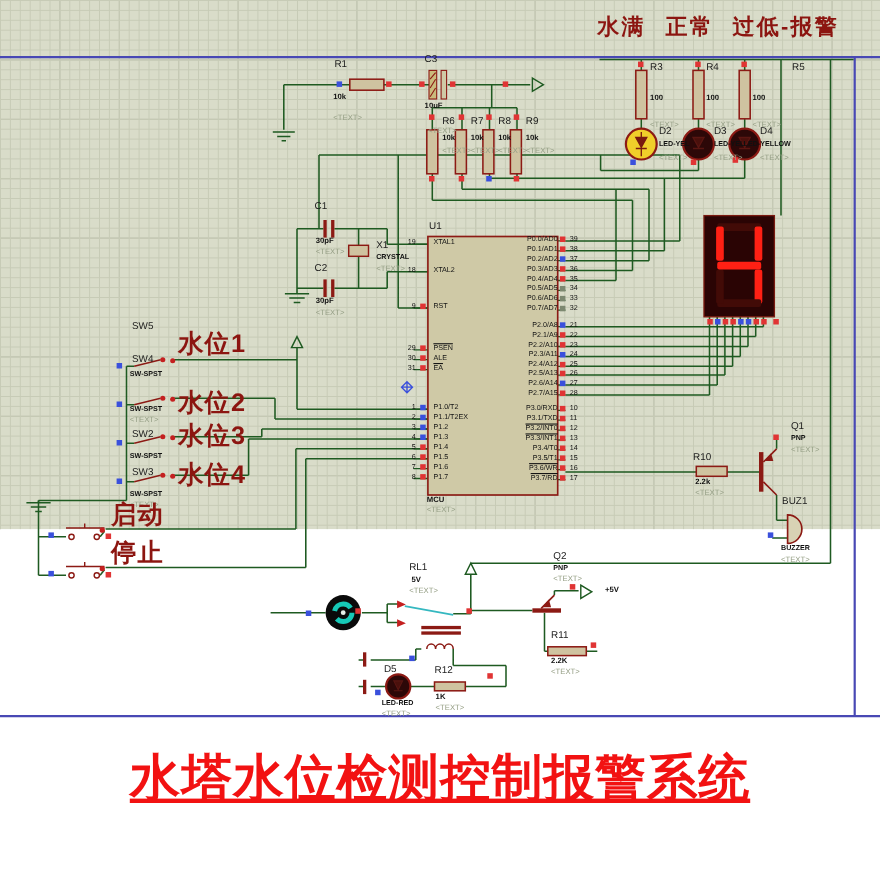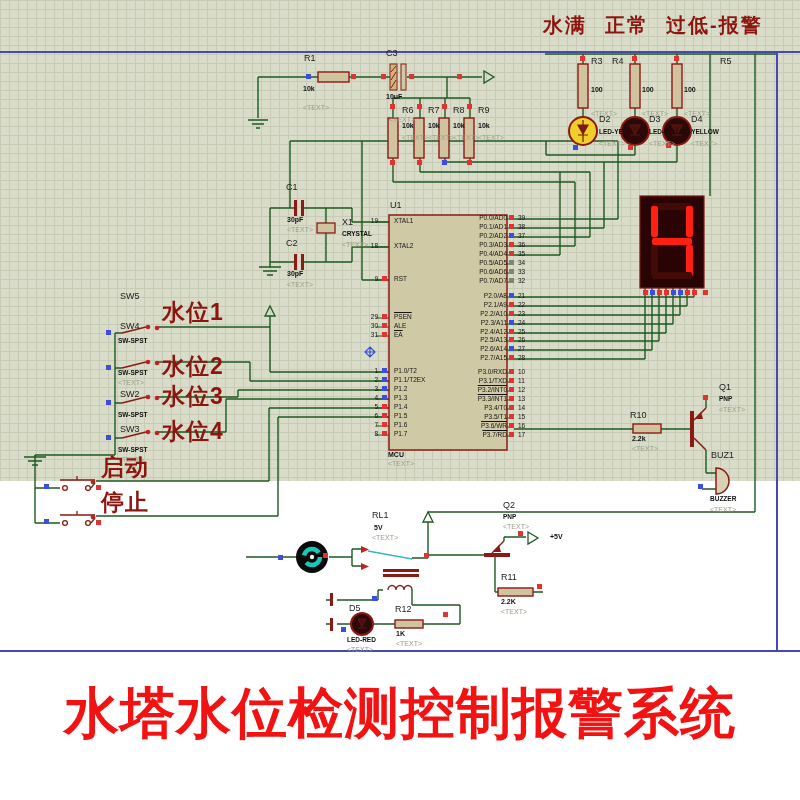--- a/index.html
+++ b/index.html
@@ -31,21 +31,21 @@
   .rp .nm{position:absolute;right:89px;}
   .rp .sq{position:absolute;left:99px;top:1px;}
   .rp .n{position:absolute;left:108px;}
   .sq{width:5px;height:5px;}
   .sq-r{background:#e03434;}
   .sq-b{background:#3a50dc;}
   .sq-g{background:#7c8870;}
   .ol .nm{text-decoration:overline;}
   .banner{position:absolute;left:0;top:663px;width:800px;height:137px;background:#ffffff;}
   .bline{position:absolute;width:100%;text-align:center;color:#f21212;font-weight:bold;white-space:nowrap;}
-  .b1{top:14px;font-size:55px;letter-spacing:1px;}
+  .b1{top:14px;font-size:46px;letter-spacing:1px;text-decoration:underline;}
   .b2{top:68px;font-size:46px;letter-spacing:1px;}
   .seg{fill:#420b07;}
   .seg.on{fill:#ff2014;}
 </style>
 </head>
 <body>
 
 <div class="page">
 <div class="sheet">
 
@@ -332,21 +332,21 @@
 <div class="t ph" style="left:428px;top:134px">&lt;TEXT&gt;</div>
 <div class="t ref" style="left:453px;top:106px">R8</div>
 <div class="t val" style="left:453px;top:122px">10k</div>
 <div class="t ph" style="left:453px;top:134px">&lt;TEXT&gt;</div>
 <div class="t ref" style="left:478px;top:106px">R9</div>
 <div class="t val" style="left:478px;top:122px">10k</div>
 <div class="t ph" style="left:478px;top:134px">&lt;TEXT&gt;</div>
 <div class="t ref" style="left:591px;top:57px">R3</div>
 <div class="t val" style="left:591px;top:86px">100</div>
 <div class="t ph" style="left:591px;top:110px">&lt;TEXT&gt;</div>
-<div class="t ref" style="left:612px;top:57px">R4</div>
+<div class="t ref" style="left:642px;top:57px">R4</div>
 <div class="t val" style="left:642px;top:86px">100</div>
 <div class="t ph" style="left:642px;top:110px">&lt;TEXT&gt;</div>
 <div class="t ref" style="left:720px;top:57px">R5</div>
 <div class="t val" style="left:684px;top:86px">100</div>
 <div class="t ph" style="left:684px;top:110px">&lt;TEXT&gt;</div>
 <div class="t ref" style="left:599px;top:115px">D2</div>
 <div class="t typ clip" style="left:599px;top:128px">LED-YELLOW</div>
 <div class="t ph" style="left:599px;top:140px">&lt;TEXT&gt;</div>
 <div class="t ref" style="left:649px;top:115px">D3</div>
 <div class="t typ clip" style="left:649px;top:128px">LED-YELLOW</div>

